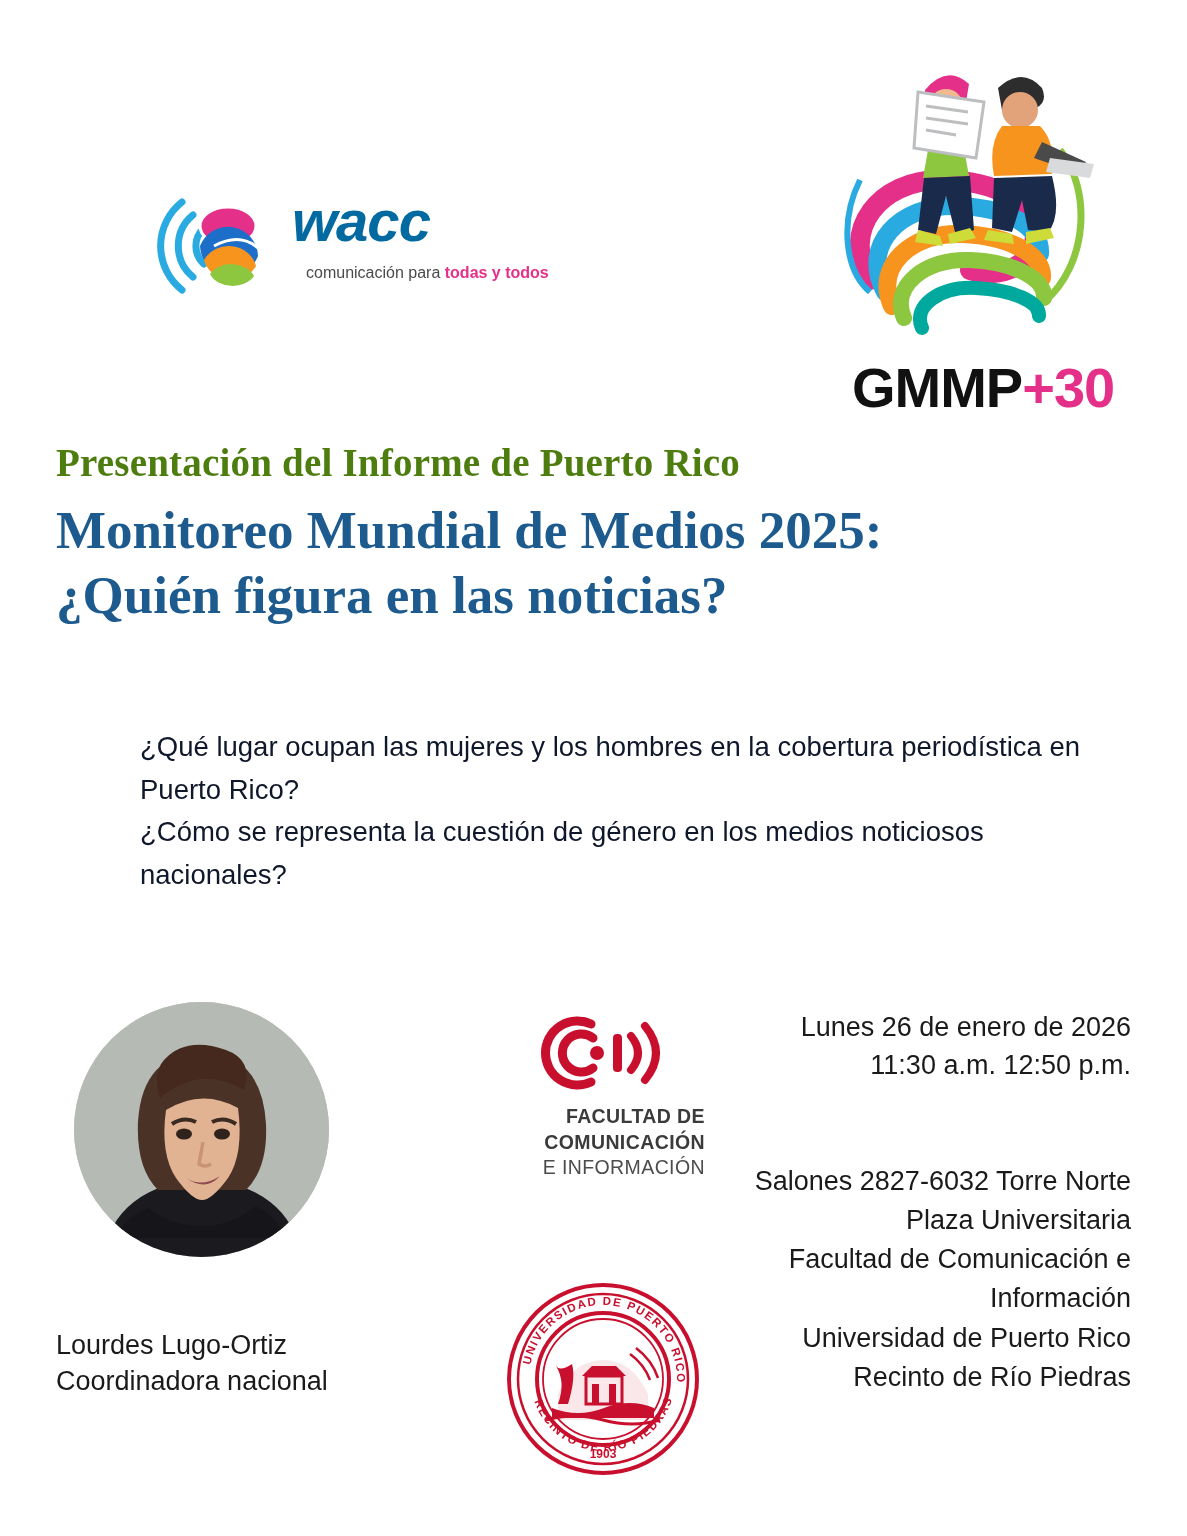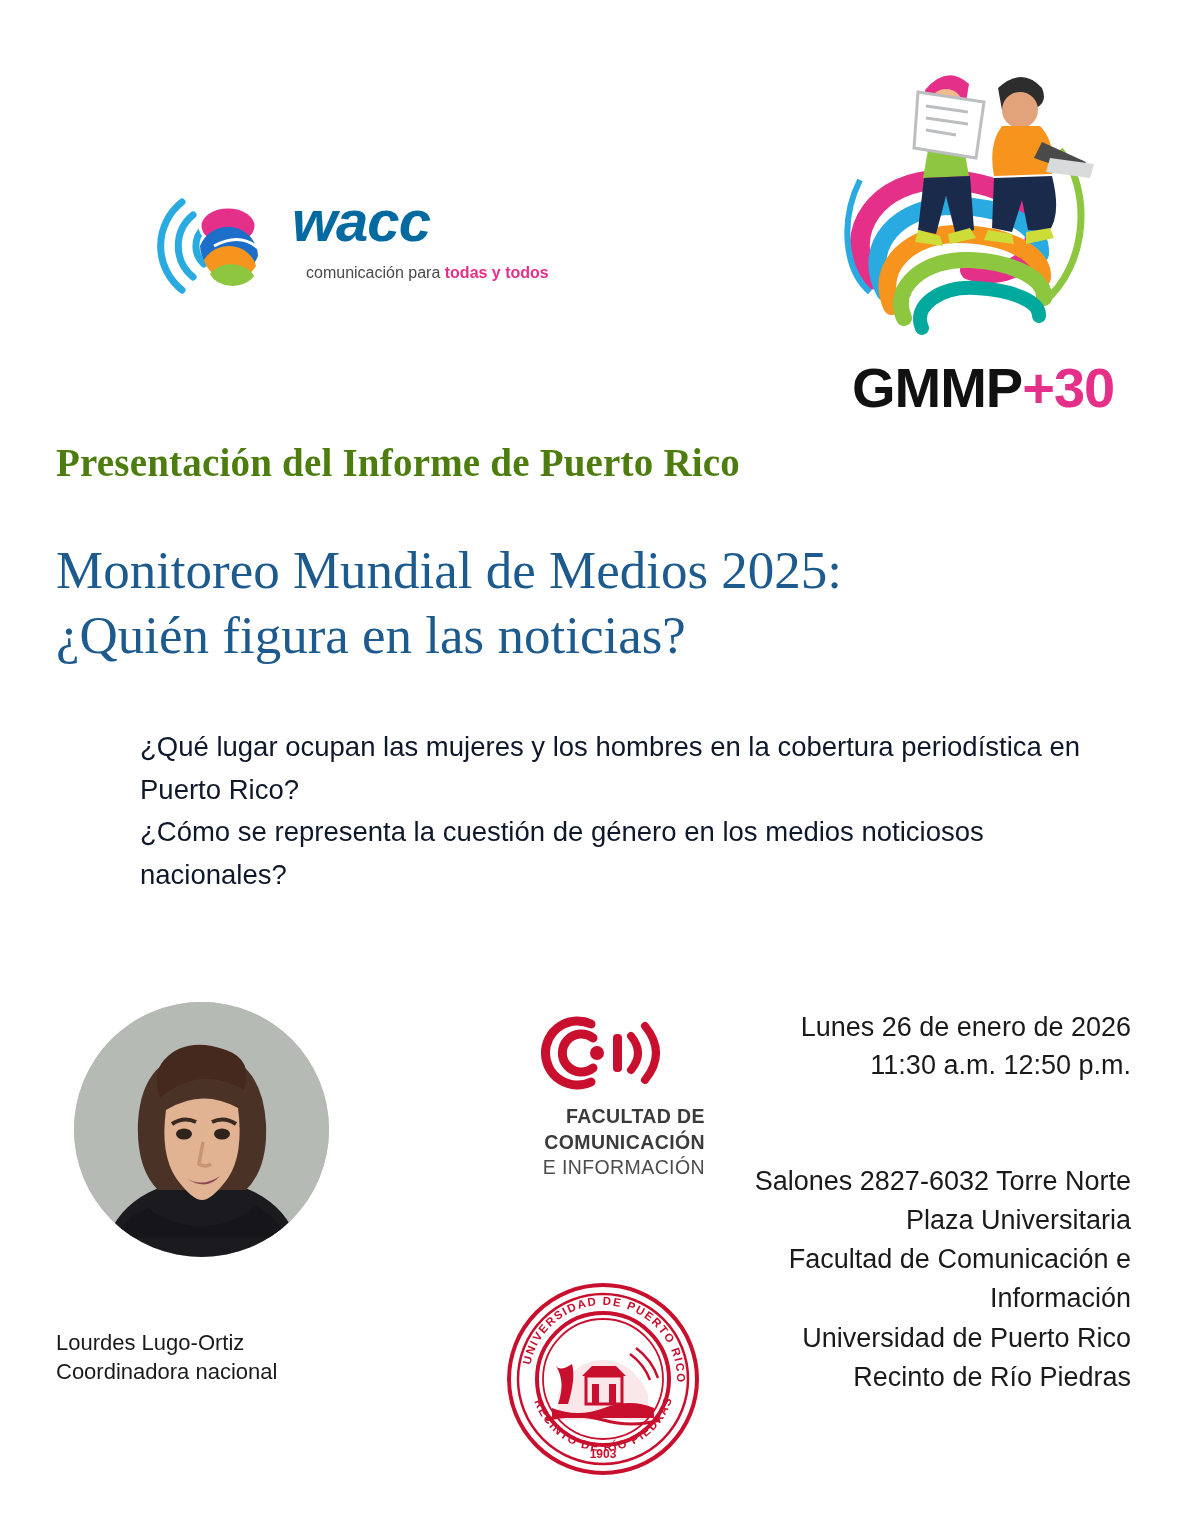--- a/index.html
+++ b/index.html
@@ -101,25 +101,24 @@
     font-size: 39px;
     color: #4d7c0f;
     letter-spacing: 0.2px;
   }
   .title {
     position: absolute;
     left: 56px;
     top: 498px;
     width: 1100px;
     font-family: "Liberation Serif", serif;
-    font-weight: normal;
+    font-weight: bold;
     font-size: 53px;
     line-height: 1.22;
     color: #1d5a8e;
-    margin-top: 40px;
   }
   .title .line2 {
     display: block;
   }
 
   
   .questions {
     position: absolute;
     left: 140px;
     top: 726px;
@@ -142,21 +141,21 @@
     border-radius: 50%;
     overflow: hidden;
     background: #b9bdb8;
   }
   .portrait svg { display: block; }
   .speaker {
     position: absolute;
     left: 56px;
     top: 1328px;
     width: 420px;
-    font-size: 22px;
+    font-size: 27px;
     line-height: 1.32;
     color: #1a1a1a;
   }
   .speaker div { white-space: nowrap; }
 
   
   .fci {
     position: absolute;
     left: 505px;
     top: 1014px;

